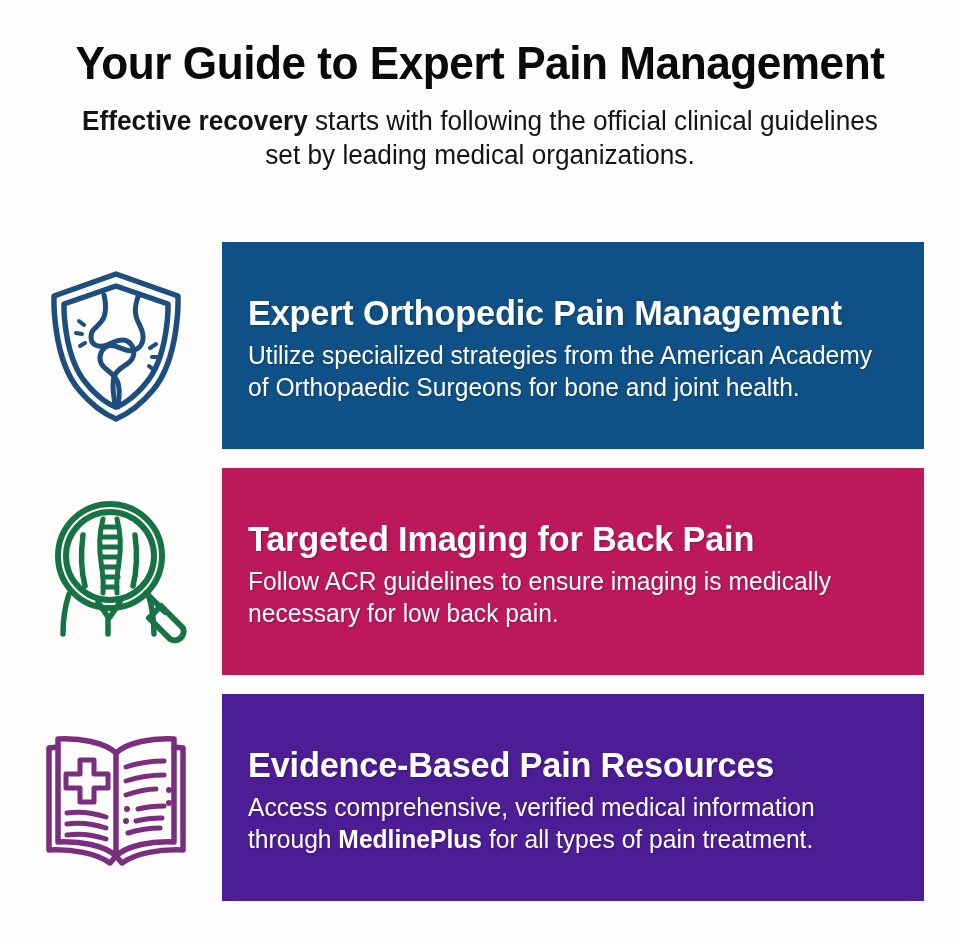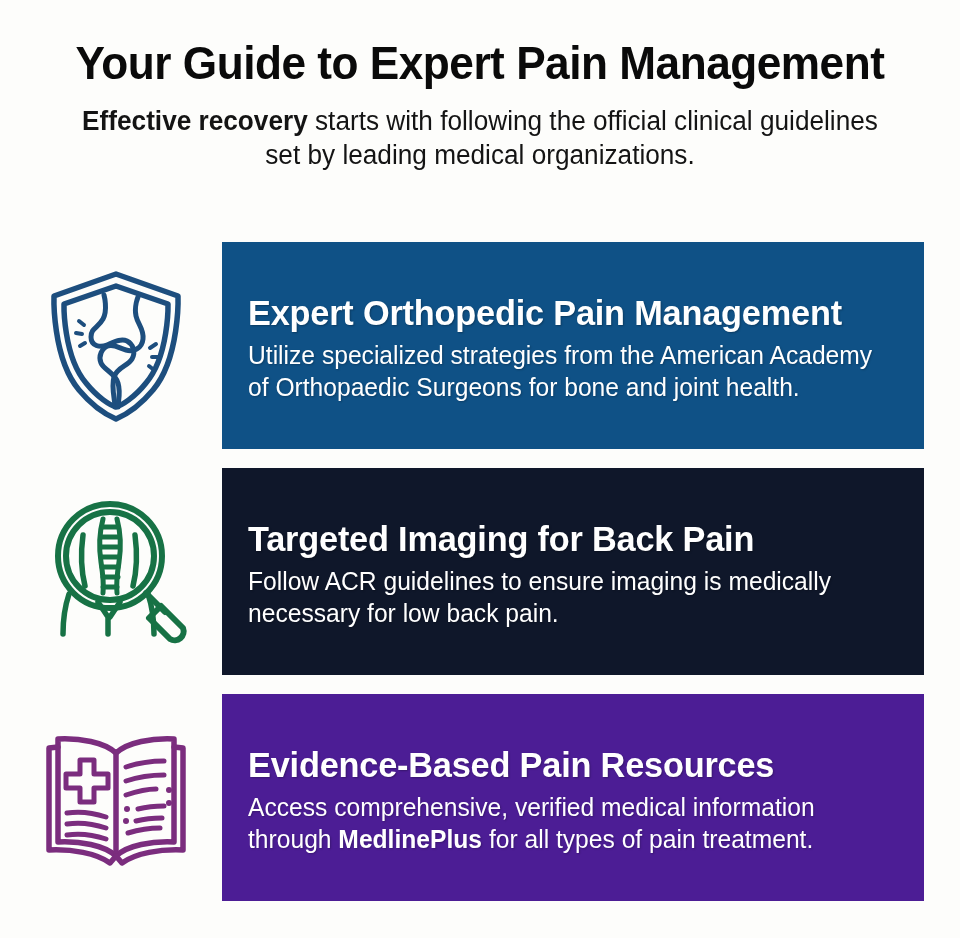--- a/index.html
+++ b/index.html
@@ -177,21 +177,21 @@
             <path d="M62 93 L76 93"></path>
           </g>
           <g fill="none" stroke="#177245" stroke-width="6" stroke-linecap="round" stroke-linejoin="round">
             <circle cx="69" cy="62" r="52"></circle>
             <circle cx="69" cy="62" r="44"></circle>
             <path d="M105 99 L124 118"></path>
             <path d="M120 112 L142 134 A9 9 0 0 1 129 145 L108 124 Z"></path>
           </g>
         </svg>
       </div>
-      <div class="panel" style="background:#0f172a">
+      <div class="panel" style="background:#be185d">
         <div class="panel-title">Targeted Imaging for Back Pain</div>
         <div class="panel-desc"><span>Follow ACR guidelines to ensure imaging is medically necessary for low back pain.</span></div>
       </div>
     </div>
 
     <div class="card-row">
       <div class="icon-cell">
         <svg width="160" height="145" viewBox="0 0 160 145">
           <g fill="none" stroke="#7b2d7e" stroke-width="5.5" stroke-linecap="round" stroke-linejoin="round">
             <path d="M80 28 C68 17 44 13 22 14 L22 117 C44 116 68 120 80 131 C92 120 116 116 138 117 L138 14 C116 13 92 17 80 28 Z"></path>

